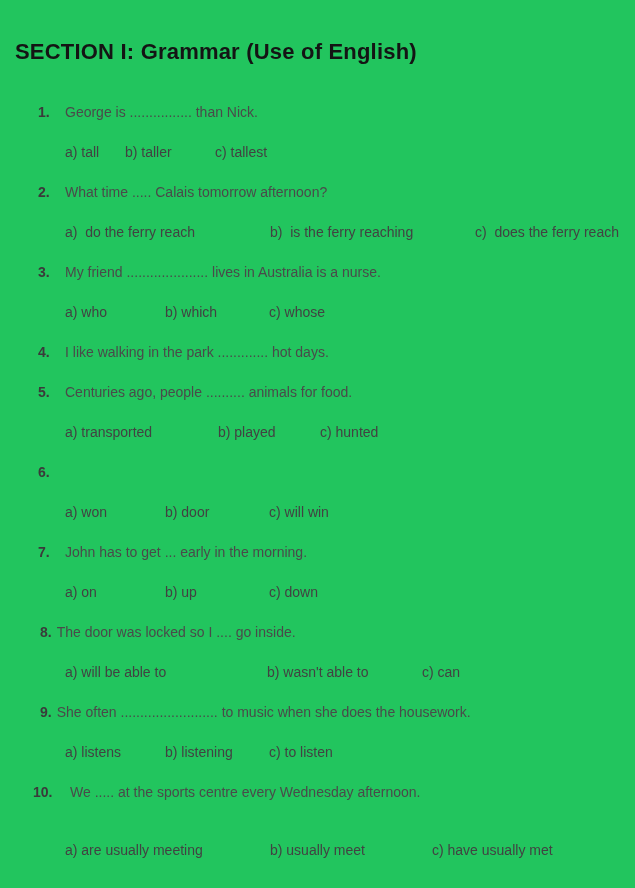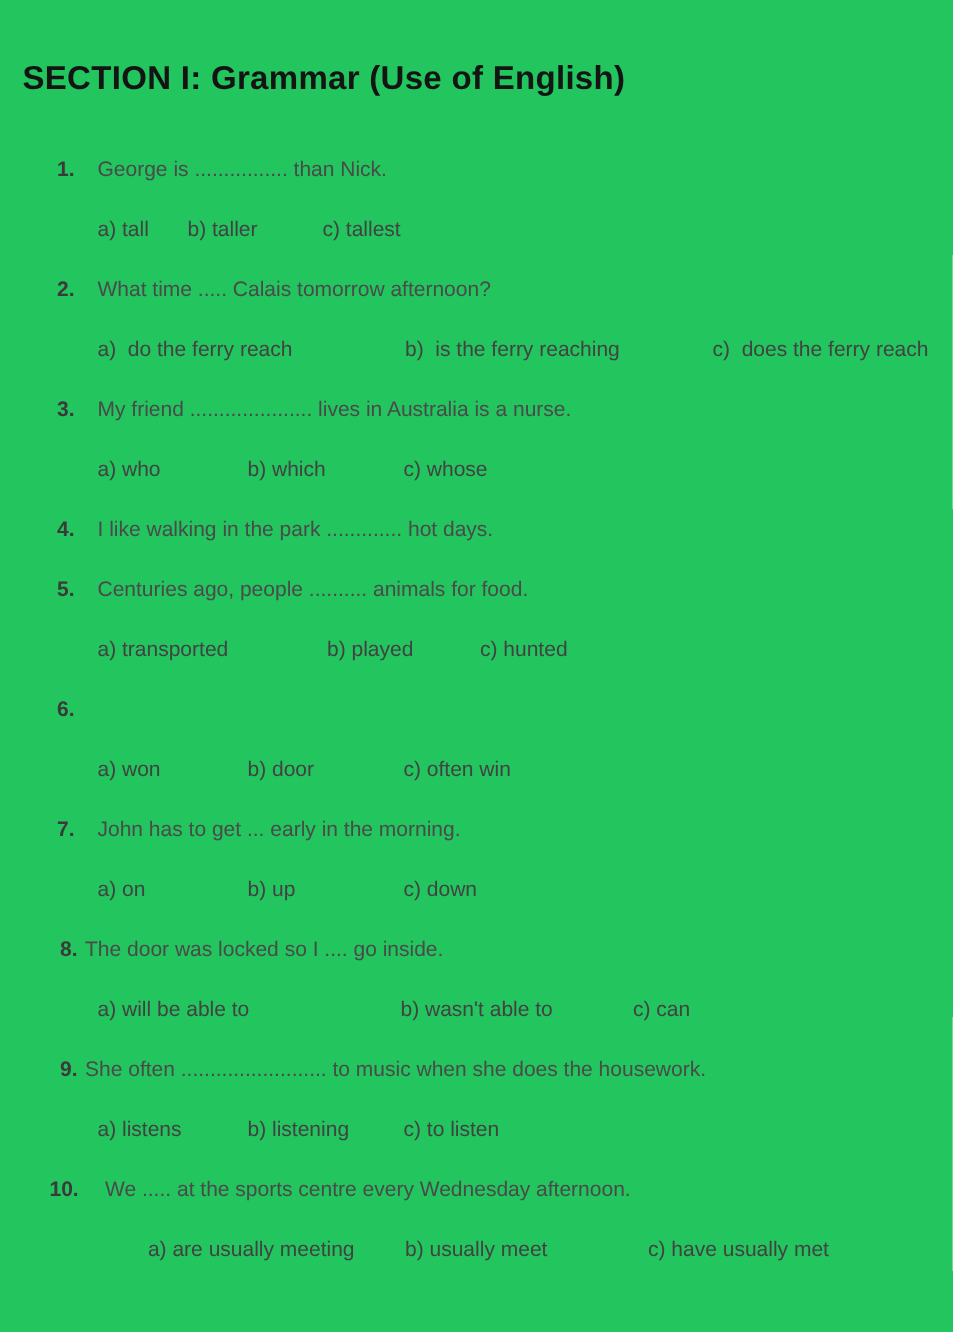--- a/index.html
+++ b/index.html
@@ -66,22 +66,22 @@
   .cols-narrow .opt:nth-child(1){ min-width: 60px; }
   .cols-narrow .opt:nth-child(2){ min-width: 90px; }
   .cols-wide   .opt:nth-child(1){ min-width: 205px; }
   .cols-wide   .opt:nth-child(2){ min-width: 205px; }
   .cols-std    .opt:nth-child(1){ min-width: 100px; }
   .cols-std    .opt:nth-child(2){ min-width: 104px; }
   .cols-med    .opt:nth-child(1){ min-width: 153px; }
   .cols-med    .opt:nth-child(2){ min-width: 102px; }
   .cols-q8     .opt:nth-child(1){ min-width: 202px; }
   .cols-q8     .opt:nth-child(2){ min-width: 155px; }
-  .cols-q10    .opt:nth-child(1){ min-width: 205px; text-align: center; }
-  .cols-q10    .opt:nth-child(2){ min-width: 162px; }
+  .cols-q10    .opt:nth-child(1){ min-width: 205px; }
+  .cols-q10    .opt:nth-child(2){ min-width: 162px; margin-top: 18px; }
 </style>
 </head>
 <body>
 
 <div class="page">
 
   <h1 class="page-title">SECTION I: Grammar (Use of English)</h1>
 
   <div>
     <div class="q-line style-a">
@@ -138,21 +138,21 @@
     </div>
   </div>
 
   <div>
     <div class="q-line style-a">
       <span class="qnum">6.</span>
     </div>
     <div class="opts cols-std">
       <span class="opt">a) won</span>
       <span class="opt">b) door</span>
-      <span class="opt">c) often win</span>
+      <span class="opt">c) will win</span>
     </div>
   </div>
 
   <div>
     <div class="q-line style-a">
       <span class="qnum">7.</span>
       <span class="qtext">John has to get ... early in the morning.</span>
     </div>
     <div class="opts cols-std">
       <span class="opt">a) on</span>

